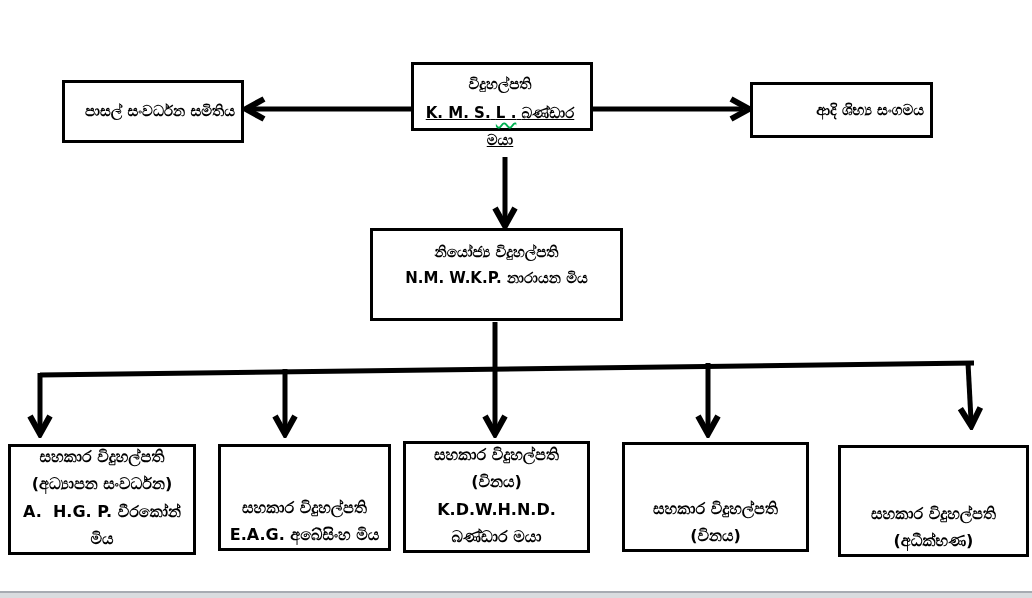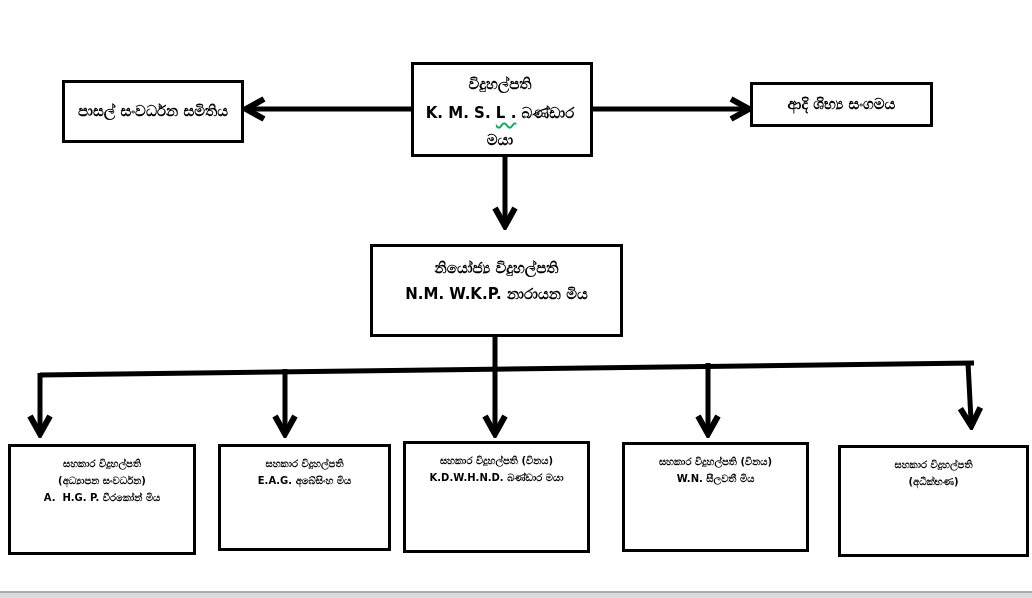--- a/index.html
+++ b/index.html
@@ -24,34 +24,34 @@
     border: 3px solid #000000;
     background: #ffffff;
     display: flex;
     flex-direction: column;
     align-items: center;
     text-align: center;
     font-weight: bold;
     font-size: 15px;
     line-height: 1.75;
   }
-  .center-v { justify-content: center; }
+  .center-v { justify-content: center; align-items: flex-end; }
   .sdc       { left: 62px;  top: 80px;  width: 182px; height: 63px;  padding: 0 6px; }
-  .principal { left: 411px; top: 62px;  width: 182px; height: 95px;  padding: 6px 8px 0 4px; }
-  .osa       { left: 750px; top: 82px;  width: 183px; height: 45px;  padding: 8px 6px; }
-  .deputy    { left: 370px; top: 244px; width: 253px; height: 93px;  padding: 8px 10px 0 10px; }
+  .principal { left: 411px; top: 62px;  width: 182px; height: 69px;  padding: 6px 8px 0 4px; }
+  .osa       { left: 750px; top: 82px;  width: 183px; height: 56px;  padding: 8px 6px; }
+  .deputy    { left: 370px; top: 228px; width: 253px; height: 93px;  padding: 8px 10px 0 10px; }
   .deputy .name { margin-top: 0; }
-  .asst { font-size: 10px; line-height: 1.7; padding: 8px 8px 0 8px; }
+  .asst { font-size: 16px; line-height: 1.7; padding: 8px 8px 0 8px; justify-content: flex-end; }
   .b1 { left: 8px;   top: 444px; width: 188px; height: 111px; }
   .b2 { left: 218px; top: 444px; width: 173px; height: 107px; }
   .b3 { left: 403px; top: 441px; width: 187px; height: 112px; }
   .b4 { left: 622px; top: 442px; width: 187px; height: 110px; }
   .b5 { left: 838px; top: 445px; width: 191px; height: 112px; }
   .asst .name { }
-  .principal .name { margin-top: 3px; }
+  .principal .name { margin-top: 3px; text-decoration: underline; }
   .name .latin { font-weight: bold; }
   .squiggle {
     text-decoration: underline wavy #00b050;
     text-decoration-thickness: 2px;
     text-underline-offset: 4px;
   }
   .scrollbar {
     position: absolute;
     left: 0; top: 591px;
     width: 1032px; height: 7px;
@@ -129,24 +129,20 @@
     <div class="subtitle"></div>
     <div class="name">
       <span class="latin">K.D.W.H.N.D.</span>
       <span>බණ්ඩාර මයා</span>
     </div>
   </div>
 
   <div class="box asst b4">
     <div class="title">සහකාර විදුහල්පති (විනය)</div>
     <div class="subtitle"></div>
-    <div class="name">
-      <span class="latin">W.N.</span>
-      <span>සීලවතී මිය</span>
-    </div>
   </div>
 
   <div class="box asst b5">
     <div class="title">සහකාර විදුහල්පති</div>
     <div class="subtitle">(අධීක්භණ)</div>
   </div>
 
   <div class="scrollbar"></div>
 
 </div>

